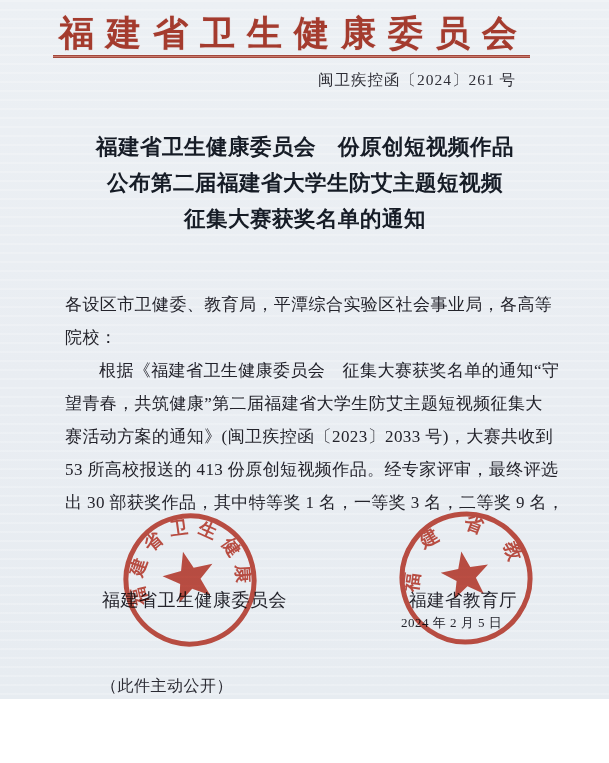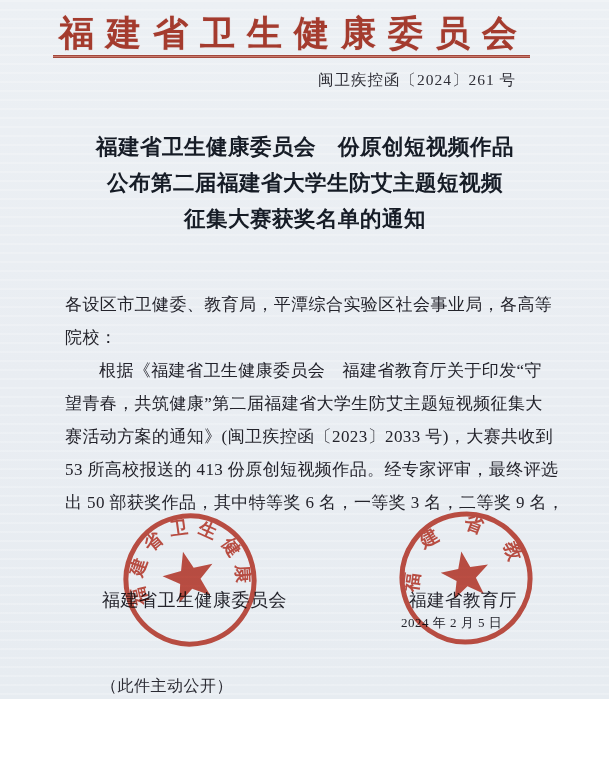--- a/index.html
+++ b/index.html
@@ -113,25 +113,25 @@
 
   <div class="title-block">
     <div>福建省卫生健康委员会　份原创短视频作品</div>
     <div>公布第二届福建省大学生防艾主题短视频</div>
     <div>征集大赛获奖名单的通知</div>
   </div>
 
   <div class="body-block">
     <div class="body-line">各设区市卫健委、教育局，平潭综合实验区社会事业局，各高等</div>
     <div class="body-line">院校：</div>
-    <div class="body-line indent">根据《福建省卫生健康委员会　福建省教育厅关于印发“守</div>
+    <div class="body-line indent">根据《福建省卫生健康委员会　征集大赛获奖名单的通知“守</div>
     <div class="body-line">望青春，共筑健康”第二届福建省大学生防艾主题短视频征集大</div>
     <div class="body-line">赛活动方案的通知》(闽卫疾控函〔2023〕2033 号)，大赛共收到</div>
     <div class="body-line">53 所高校报送的 413 份原创短视频作品。经专家评审，最终评选</div>
-    <div class="body-line">出 50 部获奖作品，其中特等奖 6 名，一等奖 3 名，二等奖 9 名，</div>
+    <div class="body-line">出 30 部获奖作品，其中特等奖 1 名，一等奖 3 名，二等奖 9 名，</div>
   </div>
 
   <div class="sig sig-left">福建省卫生健康委员会</div>
   <div class="sig sig-right">福建省教育厅</div>
   <div class="sig sig-date">2024 年 2 月 5 日</div>
 
   <svg class="seal seal-left" viewBox="0 0 150 150">
     <defs>
       <path id="arcL" d="M 30.8,91.1 A 47,47 0 1 1 119.2,91.1" fill="none"></path>
     </defs>

